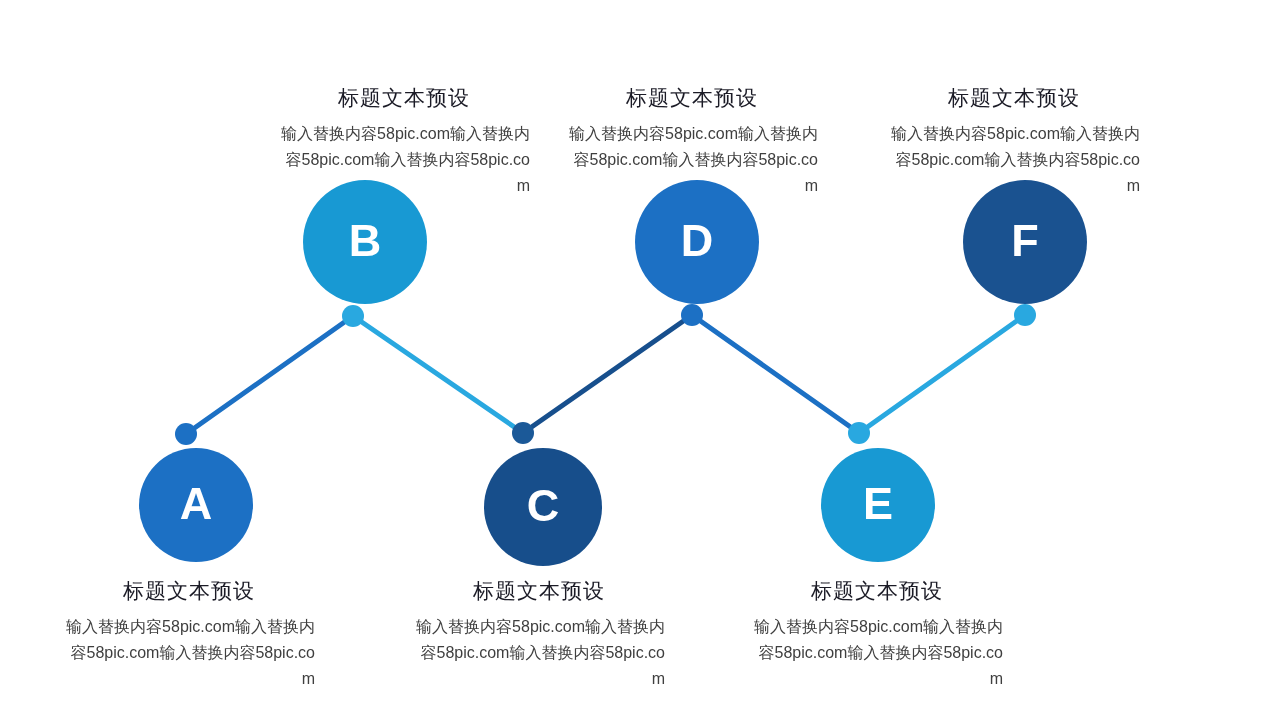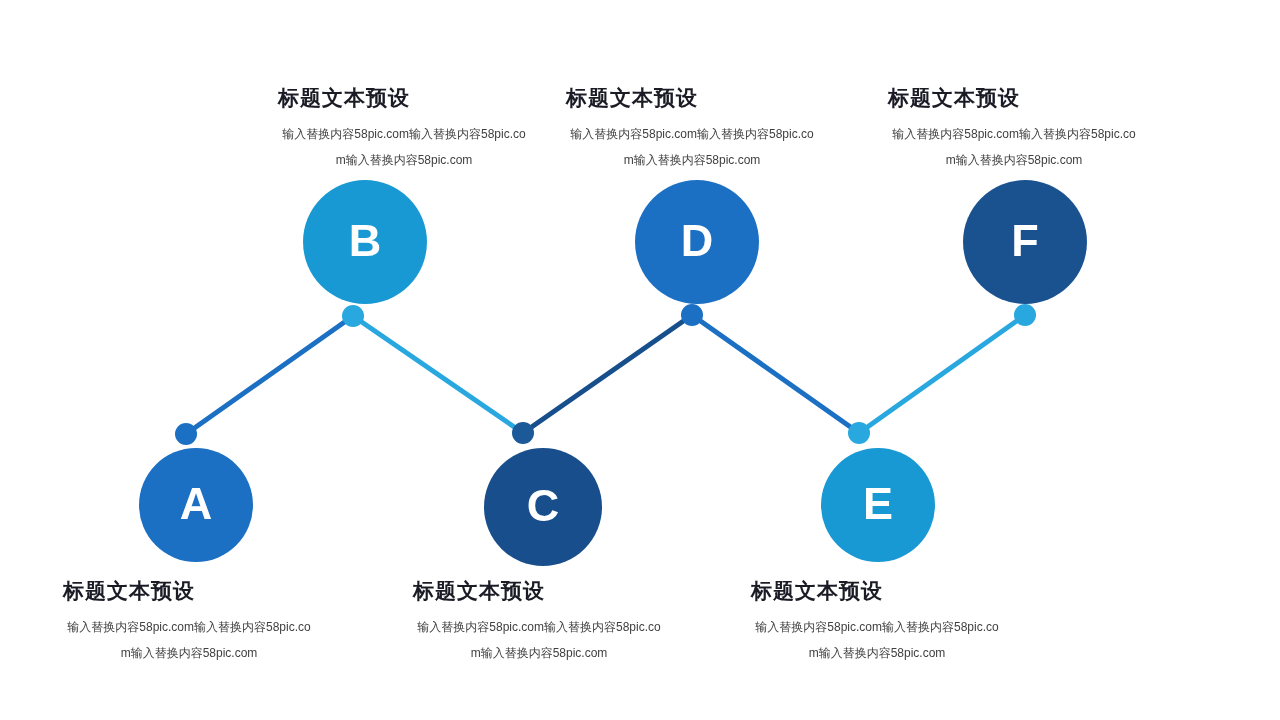--- a/index.html
+++ b/index.html
@@ -45,30 +45,31 @@
   .pos-d { left: 635px; top: 180px; width: 124px; height: 124px; }
   .pos-e { left: 821px; top: 448px; width: 114px; height: 114px; }
   .pos-f { left: 963px; top: 180px; width: 124px; height: 124px; }
 
   .tblock {
     position: absolute;
     width: 252px;
   }
   .ttitle {
     font-size: 21px;
-    font-weight: 700;
+    font-weight: 400;
+    text-align: center;
     letter-spacing: 1px;
     margin-bottom: 9px;
     white-space: nowrap;
   }
   .tbody {
-    font-size: 12px;
+    font-size: 16px;
     line-height: 26px;
     word-break: break-all;
-    text-align: center;
+    text-align: right;
   }
 
   
   .text-a { left: 63px;  top: 577px; }
   .text-c { left: 413px; top: 577px; }
   .text-e { left: 751px; top: 577px; }
   .text-b { left: 278px; top: 84px; }
   .text-d { left: 566px; top: 84px; }
   .text-f { left: 888px; top: 84px; }
 </style>

